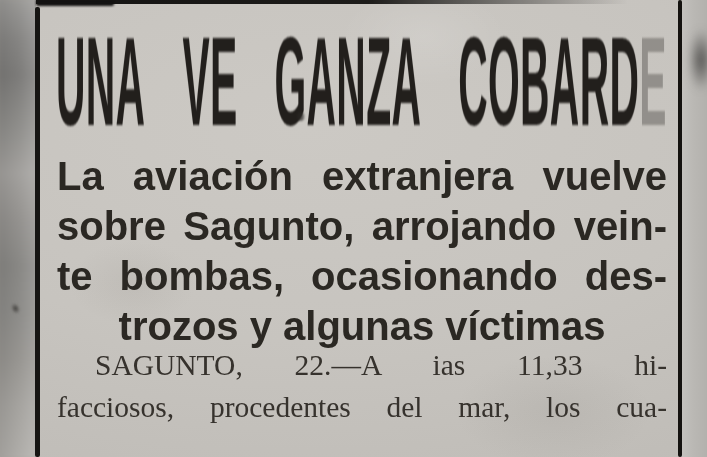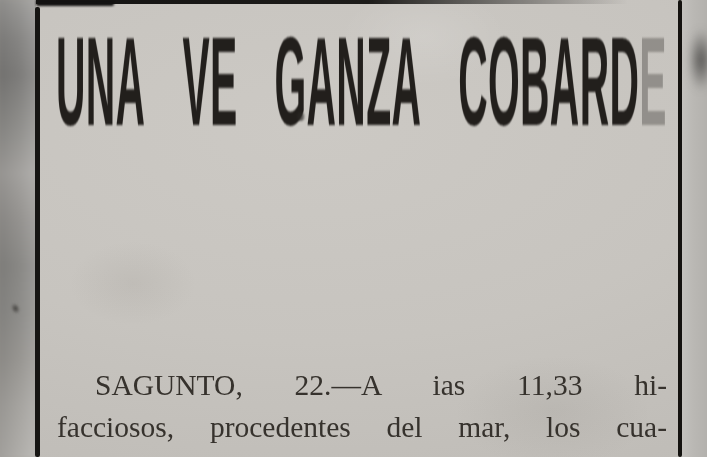--- a/index.html
+++ b/index.html
@@ -73,21 +73,21 @@
   
   .bodytext {
     position:absolute; left:57px; top:345px; width:610px;
     font-family:"Liberation Serif", serif; font-size:29.5px; color:#36322d;
     filter:blur(0.4px);
   }
   .b-line {
     height:41.5px; line-height:41.5px; white-space:nowrap;
     text-align:justify; text-align-last:justify;
   }
-  .b-indent { padding-left:38px;margin-top:20px; }
+  .b-indent { padding-left:38px; }
   
   .speck-left {
     position:absolute; left:10px; top:301px; width:11px; height:15px;
     background: radial-gradient(50% 50% at 50% 50%, rgba(45,43,40,0.8), rgba(45,43,40,0) 75%);
     border-radius:60% 40% 50% 50%; transform:rotate(-28deg); filter:blur(1.2px);
   }
   .speck-ve {
     position:absolute; left:297px; top:112px; width:7px; height:9px;
     background:#2a2724; border-radius:50%; filter:blur(1px); opacity:0.7;
   }
@@ -107,20 +107,26 @@
   <div class="top-rule"></div>
   <div class="top-rule-thick"></div>
 
   <div class="headline">
     <span>UNA</span>
     <span>VE</span>
     <span>GANZA</span>
     <span><span>COBARD</span><span class="hl-faded">E</span></span>
   </div>
 
+  <div class="subhead">
+    <div class="sh-line">La aviación extranjera vuelve</div>
+    <div class="sh-line">sobre Sagunto, arrojando vein-</div>
+    <div class="sh-line">te bombas, ocasionando des-</div>
+    <div class="sh-line sh-center">trozos y algunas víctimas</div>
+  </div>
 
   <div class="bodytext">
     <div class="b-line b-indent">SAGUNTO, 22.—A ias 11,33 hi-</div>
     <div class="b-line">facciosos, procedentes del mar, los cua-</div>
   </div>
 
   <div class="speck-left"></div>
   <div class="speck-ve"></div>
 
 </div>

